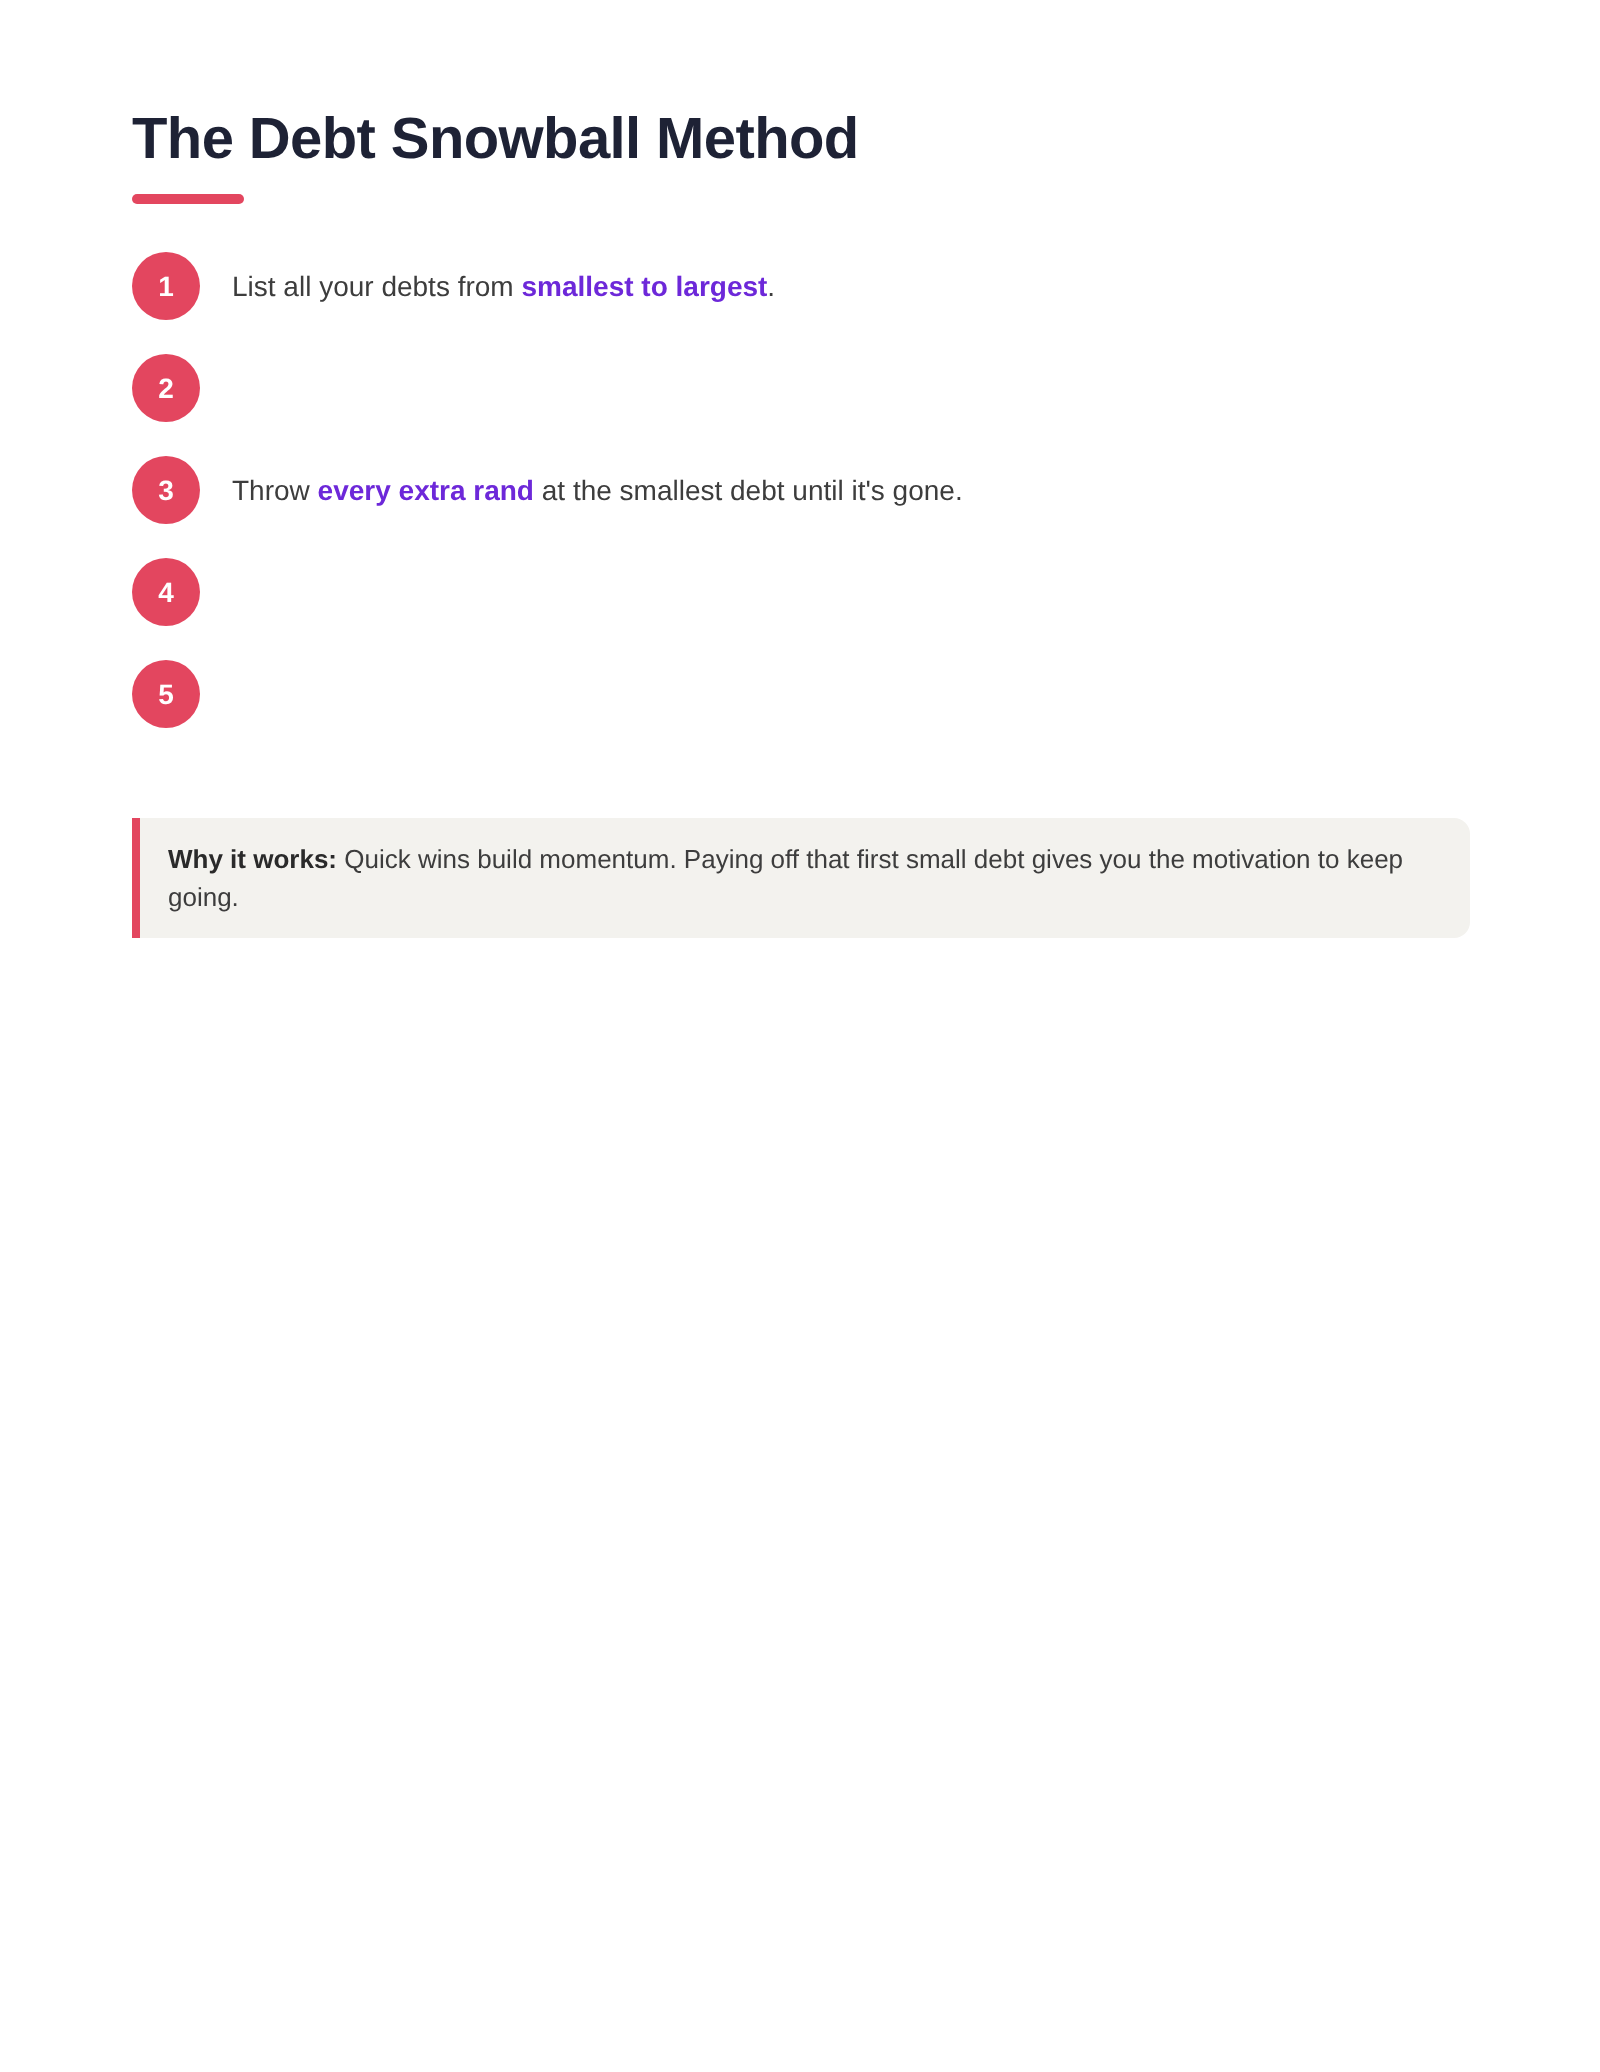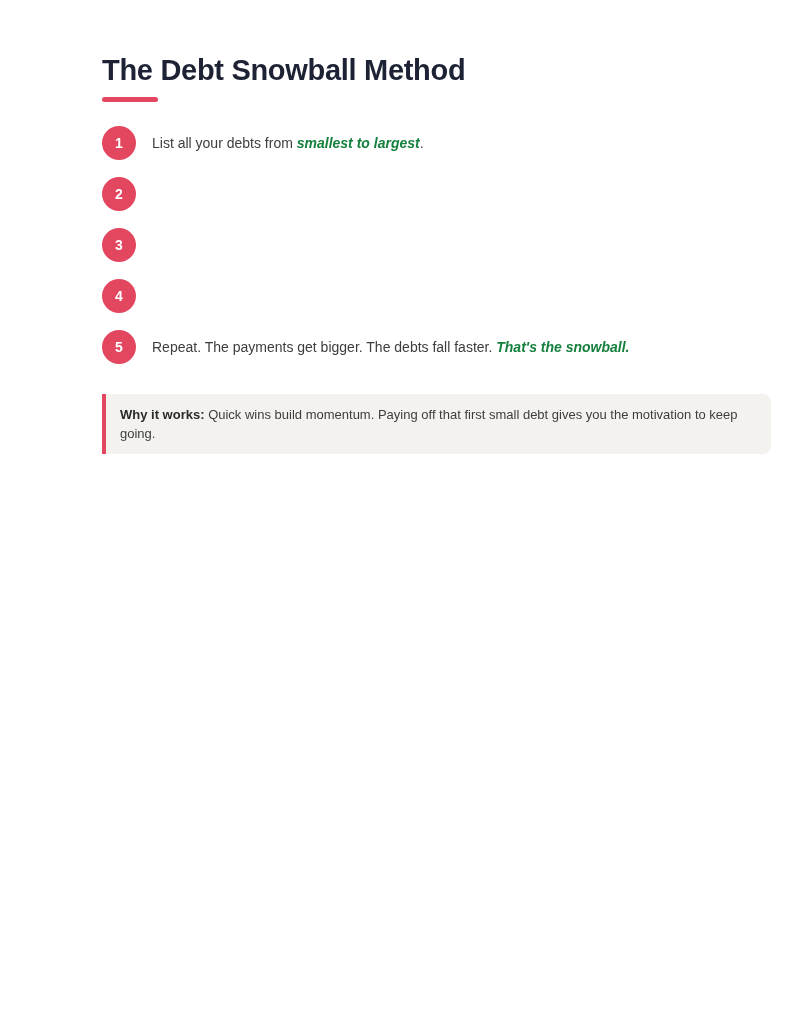--- a/index.html
+++ b/index.html
@@ -9,21 +9,21 @@
     --callout-bg:#f3f2ee;
   }
   *{margin:0;padding:0;box-sizing:border-box;}
   html,body{background:#ffffff;}
   body{
     width:800px;height:1036px;
     font-family:"Liberation Sans","DejaVu Sans",sans-serif;
     color:var(--text);
     overflow:hidden;
   }
-  .page{padding:52px 65px 0 102px;}
+  .page{padding:52px 65px 0 66px;}
   h1.title{
     font-size:29px;
     font-weight:700;
     letter-spacing:-0.3px;
     line-height:36px;
     color:var(--title);
   }
   .accent-bar{
     width:56px;height:5px;
     background:var(--accent);
@@ -51,23 +51,23 @@
     display:flex;
     align-items:center;
     justify-content:center;
   }
   .step-text{
     margin-left:16px;
     font-size:14px;
     color:var(--text);
     line-height:18px;
   }
-  .step-text b{font-weight:700;color:#15803d;font-style:italic;}
+  .step-text b{font-weight:700;color:#6d28d9;}
   .callout{
-    margin-top:30px;
+    margin-top:45px;
     width:669px;
     background:var(--callout-bg);
     border-left:4px solid var(--accent);
     border-radius:0 8px 8px 0;
     padding:11px 16px 11px 14px;
   }
   .callout p{
     font-size:13px;
     line-height:19px;
     color:var(--text);
@@ -85,27 +85,27 @@
   <ol class="steps">
     <li class="step">
       <span class="badge">1</span>
       <span class="step-text"><span>List all your debts from </span><b>smallest to largest</b><span>.</span></span>
     </li>
     <li class="step">
       <span class="badge">2</span>
     </li>
     <li class="step">
       <span class="badge">3</span>
+      <span class="step-text"><span>Throw </span><b>every extra rand</b><span> at the smallest debt until it's gone.</span></span>
     </li>
     <li class="step">
       <span class="badge">4</span>
     </li>
     <li class="step">
       <span class="badge">5</span>
-      <span class="step-text"><span>Repeat. The payments get bigger. The debts fall faster. </span><b>That's the snowball.</b></span>
     </li>
   </ol>
 
   <div class="callout">
     <p><strong>Why it works:</strong> <span>Quick wins build momentum. Paying off that first small debt gives you the motivation to keep going.</span></p>
   </div>
 
 </div>
 
 </body></html>

